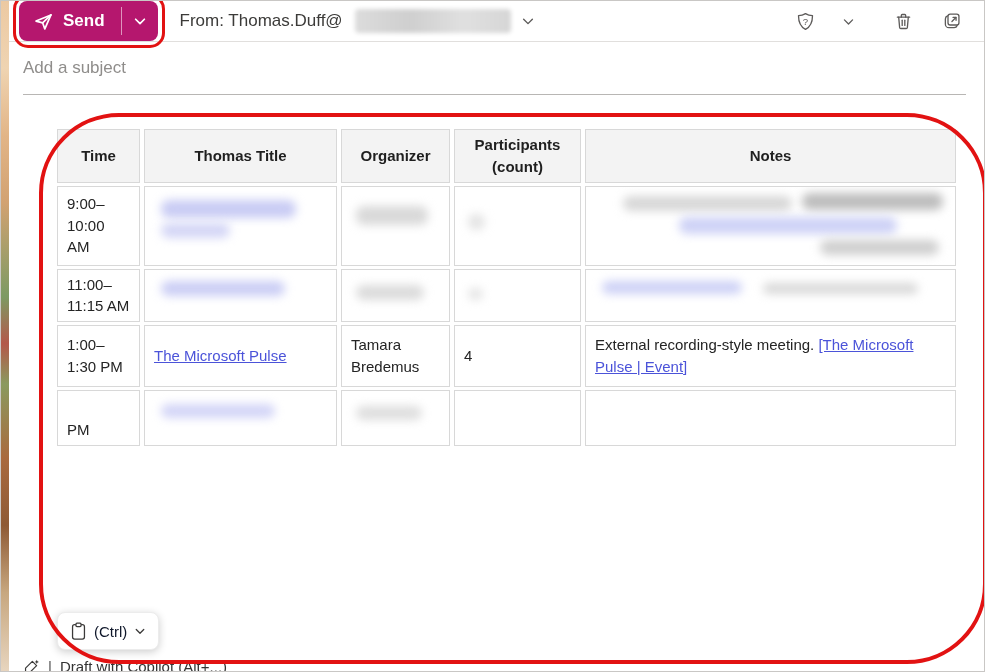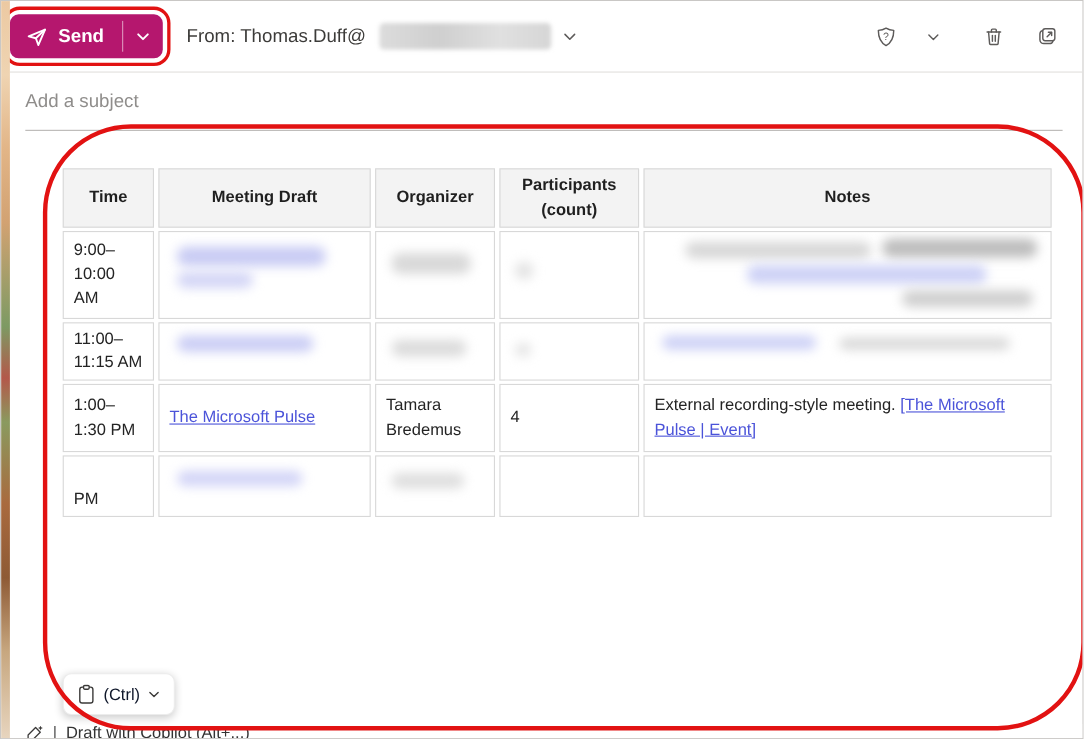--- a/index.html
+++ b/index.html
@@ -13,22 +13,22 @@
   
   .wallpaper-strip{
     position:absolute; left:0; top:0; width:8px; height:672px;
     background:linear-gradient(180deg,#ecc9a2 0%,#efd4b2 10%,#e2b587 20%,#d2a272 30%,#7d9a63 44%,#b3584a 51%,#8a9a5f 57%,#a96a3e 68%,#8e5a35 78%,#c7a77f 88%,#e8d6c0 100%);
     z-index:1;
   }
   .window{ position:absolute; left:8px; top:0; right:0; bottom:0; background:#fff; }
 
   
   .toolbar{
-    height:65px; display:flex; align-items:center;
-    border-bottom:1px solid #e1dfdd; padding-left:0; position:relative;
+    height:41px; display:flex; align-items:center;
+    border-bottom:1px solid #e1dfdd; padding-left:10px; position:relative;
   }
   .send-wrap{ position:relative; margin-right:22px; }
   .send-split{
     display:flex; align-items:stretch; height:40px; border-radius:8px;
     background:#b5176e; color:#fff; overflow:hidden; cursor:pointer;
   }
   .send-main{ display:flex; align-items:center; gap:9px; padding:0 16px 0 14px; font-size:17px; font-weight:700; }
   .send-divider{ width:1px; background:rgba(255,255,255,.55); margin:6px 0; }
   .send-caret{ display:flex; align-items:center; padding:0 11px; }
   .send-annotation{
@@ -192,21 +192,21 @@
       <colgroup>
         <col class="c-time">
           <col class="c-title">
           <col class="c-org">
           <col class="c-part">
           <col class="c-notes">
       </colgroup>
       <tbody>
           <tr class="h-head">
         <th>Time</th>
-        <th>Meeting Draft</th>
+        <th>Thomas Title</th>
         <th>Organizer</th>
         <th>Participants (count)</th>
         <th>Notes</th>
       </tr>
 
 
       <tr class="h-r2">
         <td>9:00–10:00 AM</td>
         <td>
               <div class="smear">

